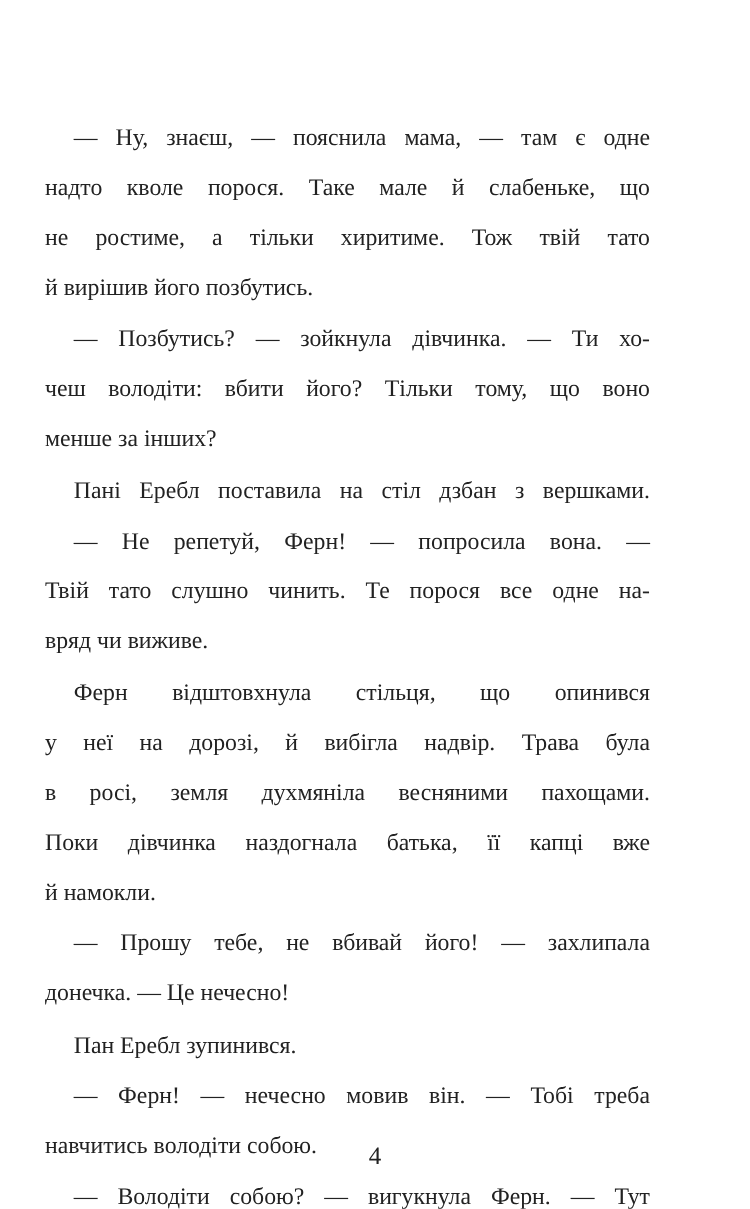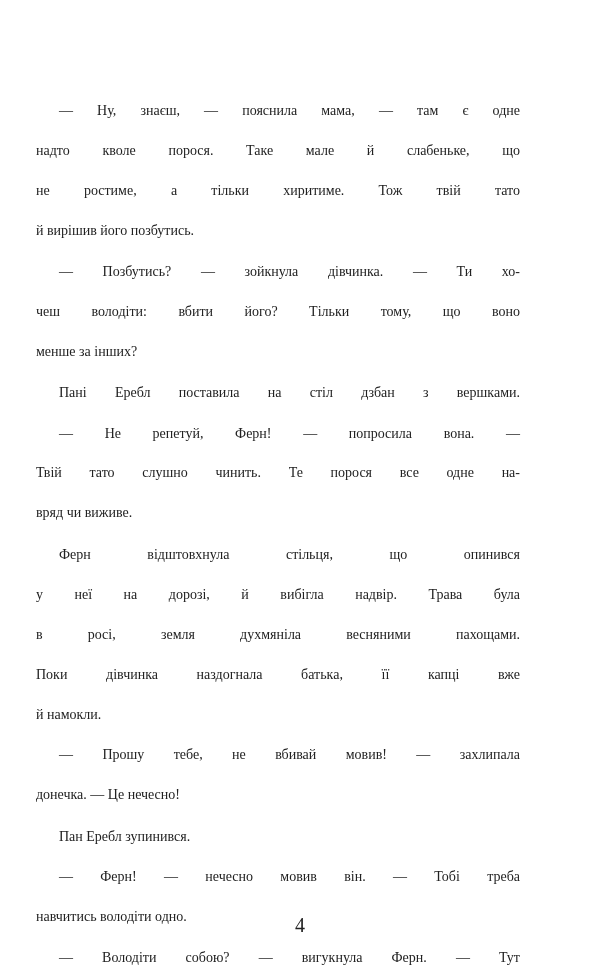--- a/index.html
+++ b/index.html
@@ -17,21 +17,21 @@
     }
     .page {
       position: absolute;
       left: 36px;
       top: 88px;
       width: 484px;
     }
     .line {
       position: absolute;
       left: 0;
-      font-size: 14px;
+      font-size: 19px;
       white-space: nowrap;
       line-height: 24px;
       height: 24px;
     }
     .line.just {
       width: 484px;
       text-align: justify;
       text-align-last: justify;
     }
     .line.indent {
@@ -69,25 +69,25 @@
   <div class="line indent just" style="top:334px">— Не репетуй, Ферн! — попросила вона. —</div>
   <div class="line just" style="top:373px">Твій тато слушно чинить. Те порося все одне на-</div>
   <div class="line" style="top:413px">вряд чи виживе.</div>
 
   <div class="line indent just" style="top:455px">Ферн відштовхнула стільця, що опинився</div>
   <div class="line just" style="top:495px">у неї на дорозі, й вибігла надвір. Трава була</div>
   <div class="line just" style="top:535px">в росі, земля духмяніла весняними пахощами.</div>
   <div class="line just" style="top:575px">Поки дівчинка наздогнала батька, її капці вже</div>
   <div class="line" style="top:615px">й намокли.</div>
 
-  <div class="line indent just" style="top:655px">— Прошу тебе, не вбивай мовив! — захлипала</div>
+  <div class="line indent just" style="top:655px">— Прошу тебе, не вбивай його! — захлипала</div>
   <div class="line" style="top:695px">донечка. — Це нечесно!</div>
 
   <div class="line indent" style="top:737px">Пан Еребл зупинився.</div>
 
   <div class="line indent just" style="top:777px">— Ферн! — нечесно мовив він. — Тобі треба</div>
-  <div class="line" style="top:817px">навчитись володіти одно.</div>
+  <div class="line" style="top:817px">навчитись володіти собою.</div>
 
   <div class="line indent just" style="top:858px">— Володіти собою? — вигукнула Ферн. — Тут</div>
 
 </div>
 
 <div class="page-number">4</div>
 
 </body></html>

